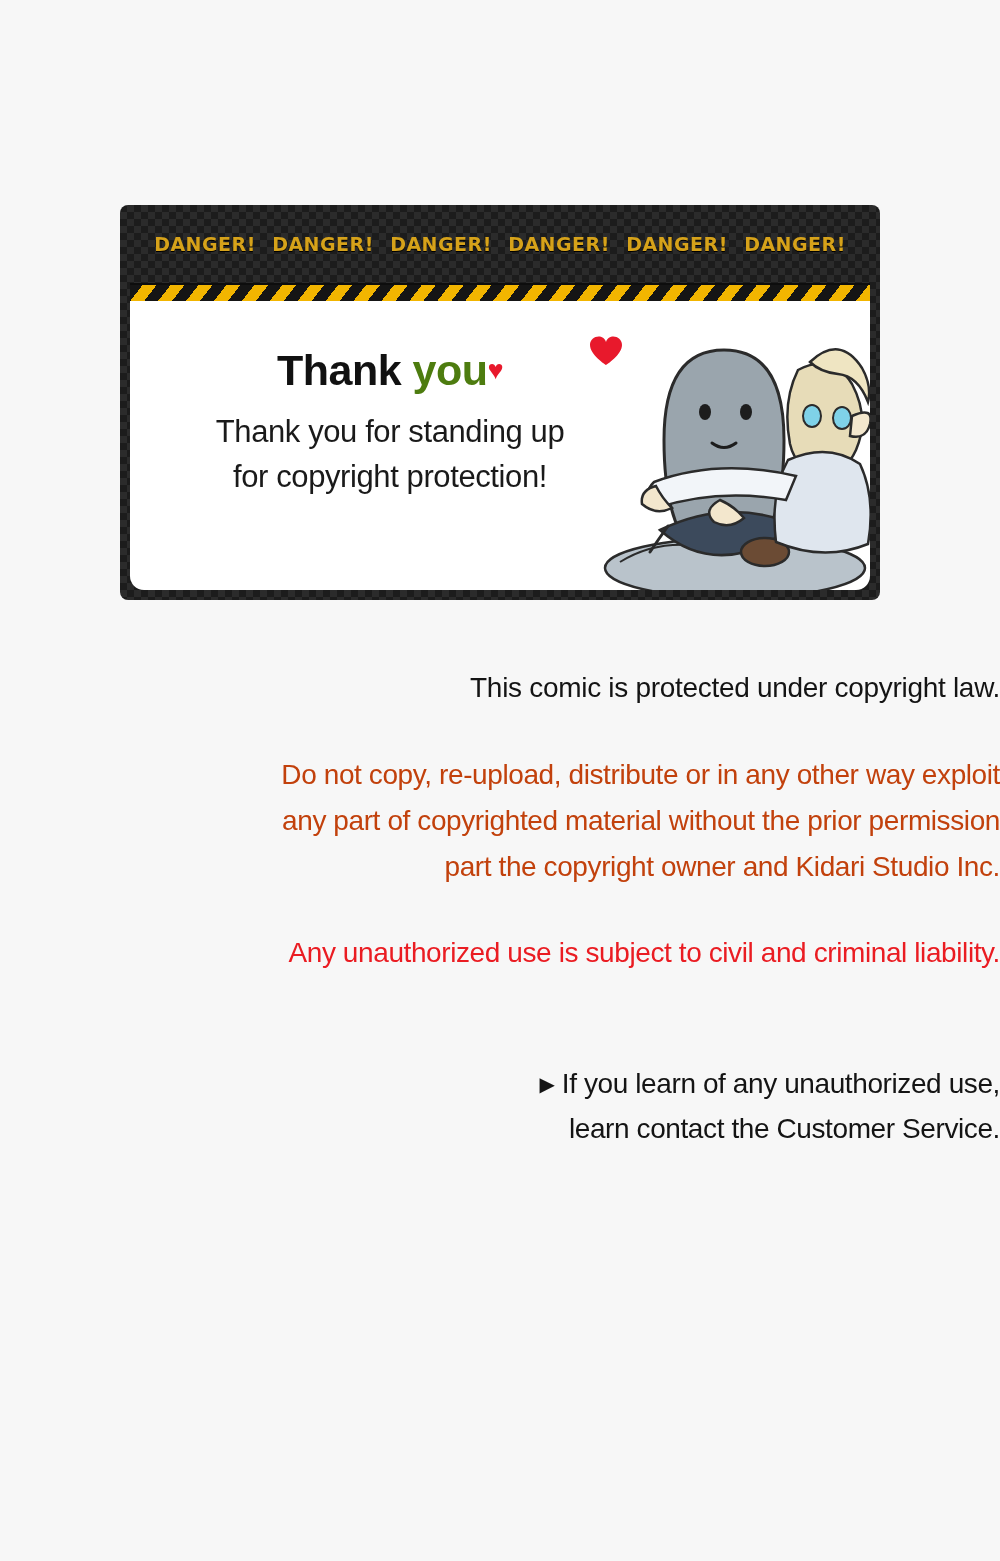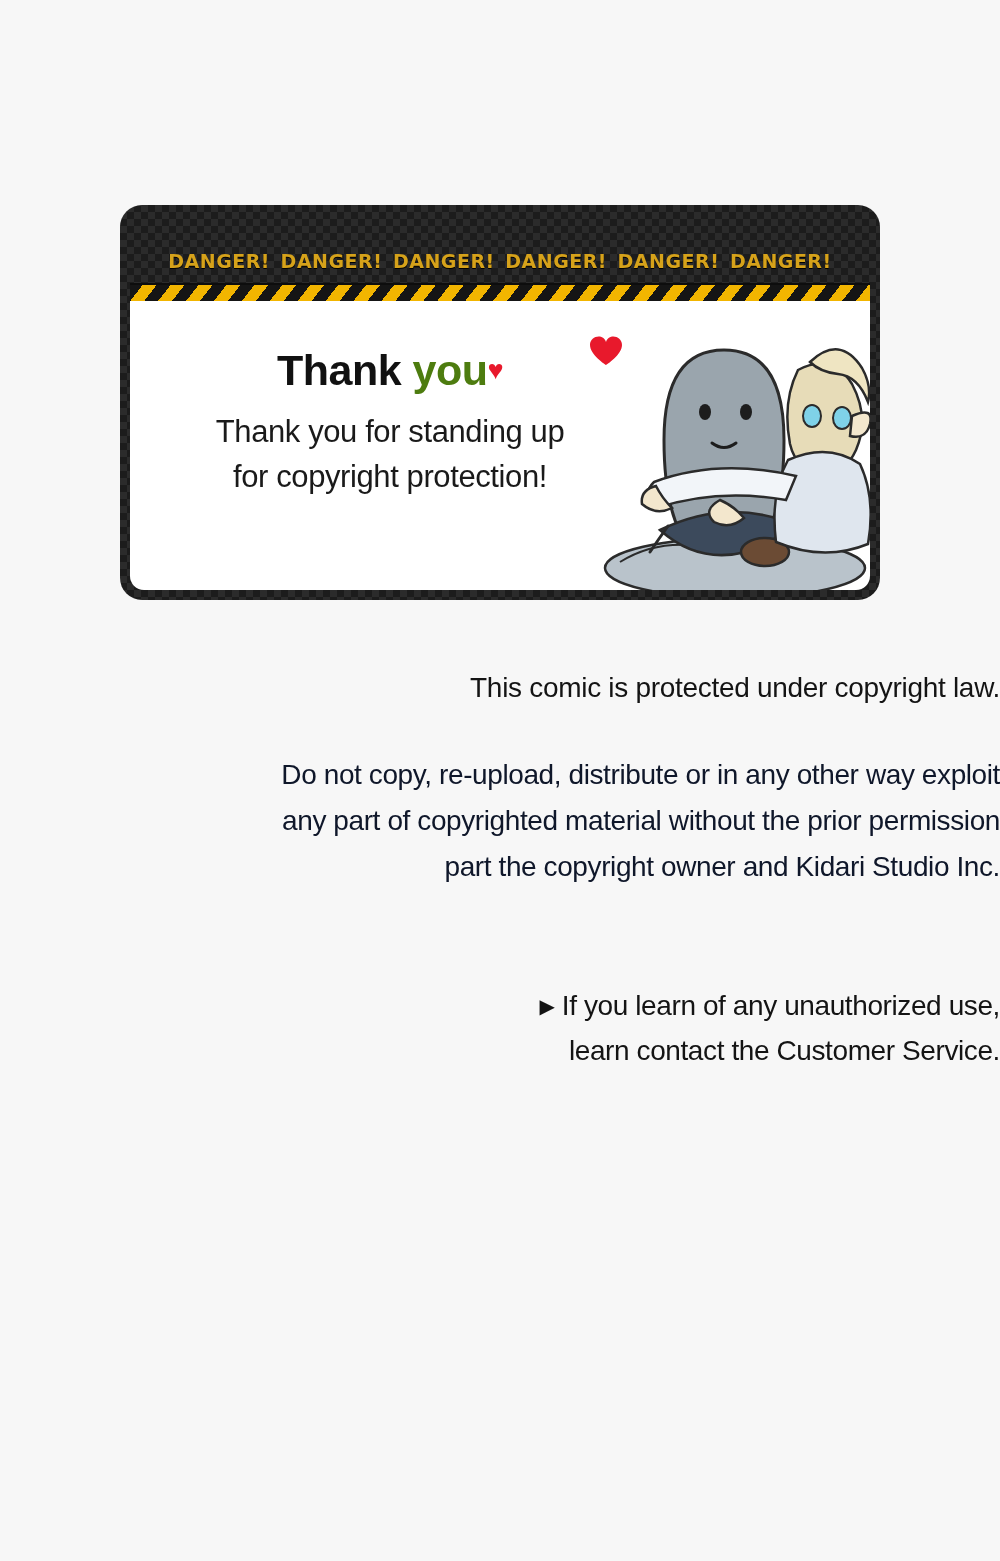--- a/index.html
+++ b/index.html
@@ -21,25 +21,25 @@
     background: #f7f7f7;
   }
 
   
   .banner {
     position: absolute;
     left: 120px;
     top: 205px;
     width: 760px;
     height: 395px;
-    border-radius: 22px;
+    border-radius: 8px;
     background:
       repeating-conic-gradient(#2b2b2b 0% 25%, #1c1c1c 0% 50%) 0 0 / 14px 14px;
     box-sizing: border-box;
-    padding: 17px;
+    padding: 0;
     overflow: hidden;
   }
 
   .danger-strip {
     position: relative;
     height: 78px;
     display: flex;
     align-items: center;
     justify-content: space-around;
     padding: 0 26px;
@@ -133,21 +133,21 @@
     text-align: right;
   }
   .line-1 {
     font-size: 28px;
     color: #141414;
     letter-spacing: -0.3px;
   }
   .para-2 {
     margin-top: 48px;
     font-size: 28px;
-    color: #0f172a;
+    color: #c2410c;
     line-height: 1.65;
     letter-spacing: -0.4px;
   }
   .warn {
     margin-top: 46px;
     font-size: 28px;
     color: #ea1c22;
     letter-spacing: -0.4px;
   }
   .contact {
@@ -232,20 +232,21 @@
 
   <div class="body-text">
     <div class="line-1">This comic is protected under copyright law.</div>
 
     <div class="para-2">
       <div>Do not copy, re-upload, distribute or in any other way exploit</div>
       <div>any part of copyrighted material without the prior permission</div>
       <div>part the copyright owner and Kidari Studio Inc.</div>
     </div>
 
+    <div class="warn">Any unauthorized use is subject to civil and criminal liability.</div>
 
     <div class="contact">
       <div>
         <span class="tri">▶</span>
         <span>If you learn of any unauthorized use,</span>
       </div>
       <div>learn contact the Customer Service.</div>
     </div>
   </div>
 

